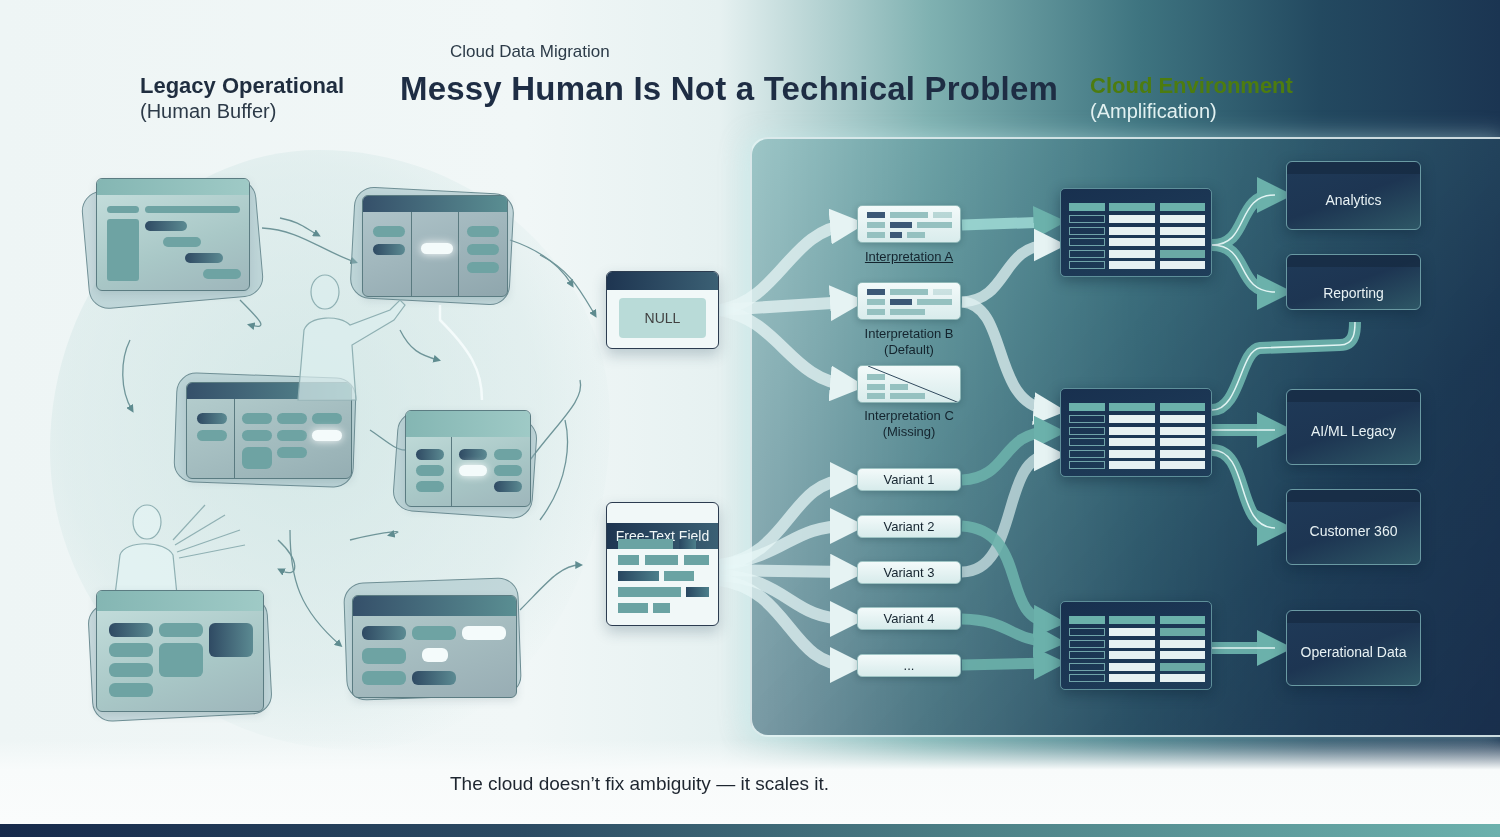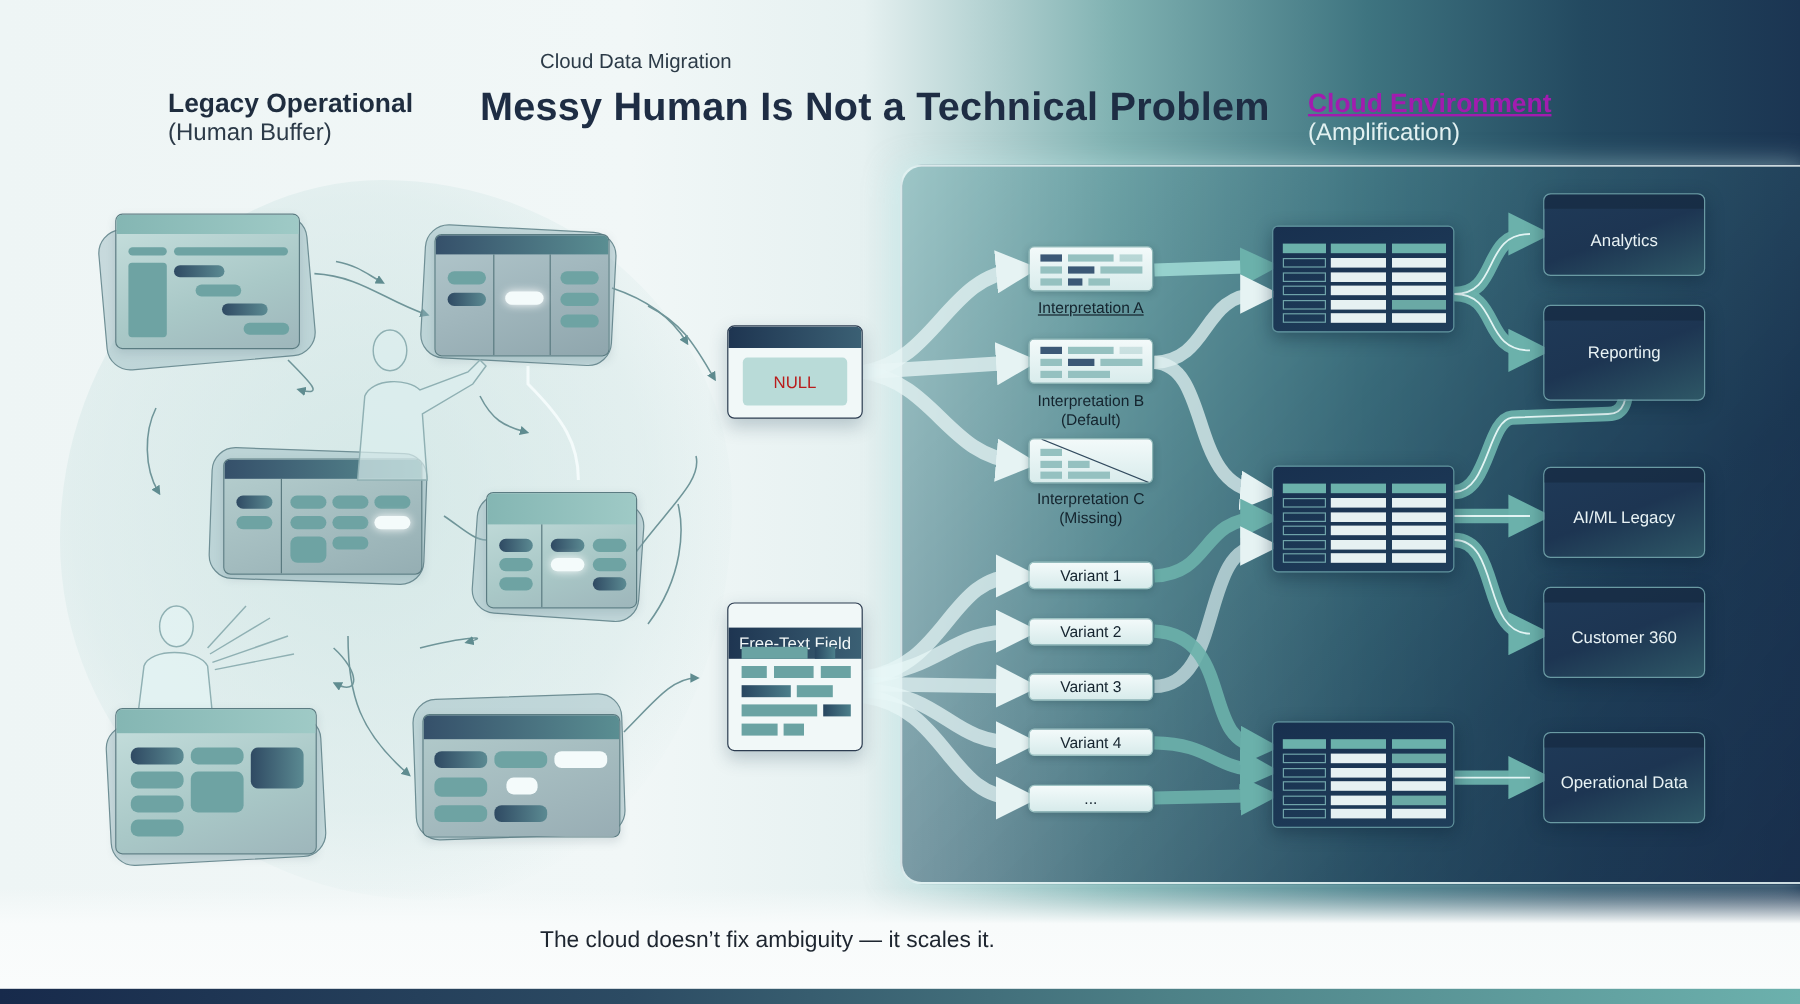--- a/index.html
+++ b/index.html
@@ -28,21 +28,21 @@
     border-right: none;
     border-radius: 18px 0 0 18px;
     background: linear-gradient(135deg, rgba(110,170,172,0.55) 0%, rgba(60,110,125,0.55) 35%, rgba(27,55,82,0.6) 70%, rgba(24,44,74,0.7) 100%);
     box-shadow: -6px 0 22px rgba(200,240,240,0.5);
   }
   .txt { position: absolute; white-space: nowrap; }
   .subtitle { left: 450px; width: 600px; top: 42px; font-size: 17px; color: #2c3b48; }
   .title { left: 400px; width: 700px; top: 70px; font-size: 33px; font-weight: 600; color: #1e2d44; letter-spacing: 0.2px; }
   .legacy-h { left: 140px; width: 280px; top: 73px; font-size: 22px; font-weight: 600; color: #1f2d3f; }
   .legacy-s { left: 140px; width: 280px; top: 100px; font-size: 20px; color: #2c3a48; }
-  .cloud-h { left: 1090px; width: 285px; top: 73px; font-size: 22px; font-weight: 600; color: #a21caf; text-decoration: underline; }
+  .cloud-h { left: 1090px; width: 285px; top: 73px; font-size: 22px; font-weight: 600; color: #4d7c0f; }
   .cloud-s { left: 1090px; width: 285px; top: 100px; font-size: 20px; color: #e2f1f1; }
   .tagline { left: 450px; width: 600px; top: 773px; font-size: 19px; color: #1e2630; }
 
   
   .lwin { position: absolute; border: 1.5px solid #5b7c82; border-radius: 6px;
     background: linear-gradient(160deg, #c7e0de 0%, #a9c8c7 60%, #9eb6bb 100%); overflow: hidden;
     box-shadow: 0 3px 8px rgba(60,90,100,0.15); }
   .lwin .bar { height: 16px; background: linear-gradient(90deg, #84b6b3, #9fcac6); }
   .lwin.dark .bar { background: linear-gradient(90deg, #35506a, #5a8e92); }
   .lwin .pill { position: absolute; height: 11px; border-radius: 6px; background: #6ea3a3; }
@@ -50,21 +50,21 @@
   .lwin .pill.w { background: #f4fbfb; box-shadow: 0 0 8px #fff; }
   .lwin .col { position: absolute; top: 16px; bottom: 0; width: 1px; background: #5a7a80; }
   .shadow-blob { position: absolute; border: 1px solid #6f8f95; border-radius: 20px;
     background: rgba(150,185,190,0.45); transform: rotate(-5deg); }
 
   
   .mcard { position: absolute; border: 1.5px solid #2c3c50; border-radius: 6px; background: #f1f8f8;
     box-shadow: 0 6px 14px rgba(40,70,90,0.25); overflow: hidden; }
   .mcard .hdr { height: 18px; background: linear-gradient(90deg, #1e3551, #3b6074); color: #f1f7f7; font-size: 14px; text-align: center; line-height: 22px; }
   .null-inner { position: absolute; left: 12px; top: 26px; right: 12px; bottom: 10px; background: #b9dbd8; border-radius: 4px;
-    display: flex; align-items: center; justify-content: center; font-size: 14px; color: #b91c1c; }
+    display: flex; align-items: center; justify-content: center; font-size: 14px; color: #404040; }
   .fbar { position: absolute; height: 10px; background: #6aa3a3; }
   .fbar.d { background: linear-gradient(90deg, #284660, #4c7f8b); }
 
   
   .icard { position: absolute; width: 104px; height: 38px; border-radius: 5px; border: 1px solid #8fb7b7;
     background: linear-gradient(180deg, #f3fafa, #d9ecec); box-shadow: 0 2px 6px rgba(20,50,60,0.25); overflow: hidden; }
   .icard .b { position: absolute; height: 6px; background: #95c1c0; }
   .icard .b.d { background: #3b5876; }
   .ilabel { position: absolute; width: 140px; text-align: center; font-size: 13px; color: #14242e; line-height: 16px; }
   .vcard { position: absolute; left: 857px; width: 104px; height: 23px; border-radius: 5px; border: 1px solid #9ec4c4;
@@ -399,18 +399,18 @@
     <div class="cell w" style="left: 99px; top: 49px; width: 45px;"></div>
     <div class="cell o" style="left: 8px; top: 60.5px; width: 36px;"></div>
     <div class="cell w" style="left: 48px; top: 60.5px; width: 46px;"></div>
     <div class="cell t" style="left: 99px; top: 60.5px; width: 45px;"></div>
     <div class="cell o" style="left: 8px; top: 72px; width: 36px;"></div>
     <div class="cell w" style="left: 48px; top: 72px; width: 46px;"></div>
     <div class="cell w" style="left: 99px; top: 72px; width: 45px;"></div>
   </div>
 
 <div class="out" style="top:161px;height:69px;line-height:77px;"><span>Analytics</span></div>
-<div class="out" style="top:254px;height:80px;line-height:76px;"><span>Reporting</span></div>
+<div class="out" style="top:254px;height:56px;line-height:76px;"><span>Reporting</span></div>
 <div class="out" style="top:389px;height:76px;line-height:82px;"><span>AI/ML Legacy</span></div>
 <div class="out" style="top:489px;height:76px;line-height:82px;"><span>Customer 360</span></div>
 <div class="out" style="top:610px;height:76px;line-height:82px;"><span>Operational Data</span></div>
 
 <div class="txt tagline">The cloud doesn’t fix ambiguity — it scales it.</div>
 
 </body></html>

